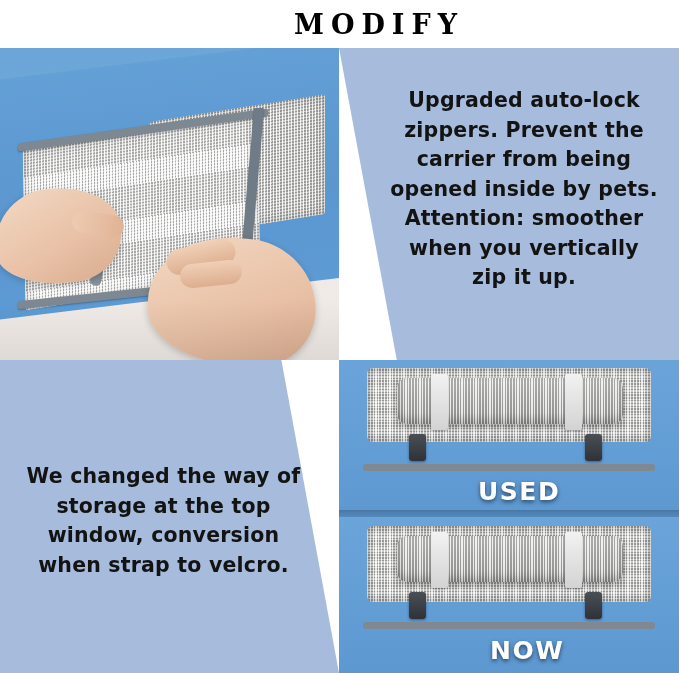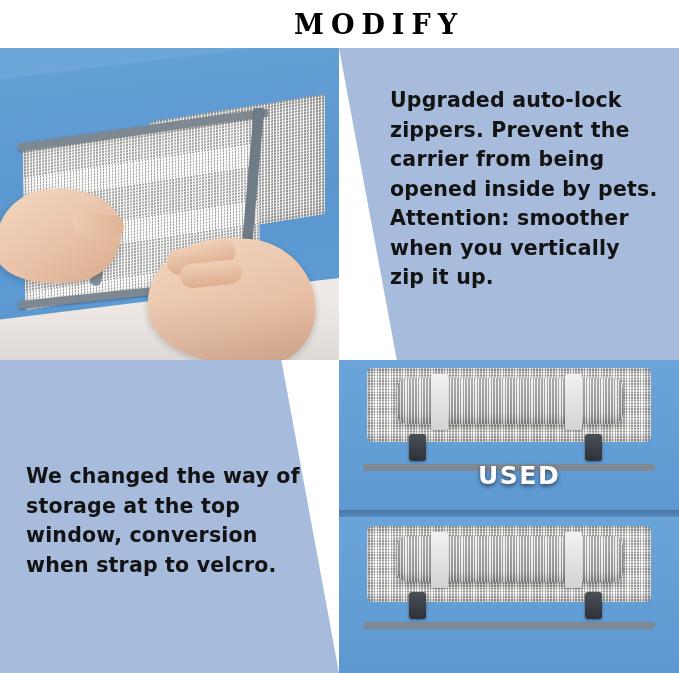--- a/index.html
+++ b/index.html
@@ -73,20 +73,21 @@
   }
   .panel-text {
     position: absolute;
     font-family: "DejaVu Sans", sans-serif;
     font-weight: bold;
     color: #131313;
     font-size: 20.5px;
     line-height: 1.44;
     letter-spacing: 0.2px;
     z-index: 3;
+    text-align: center;
   }
   .panel-text.tr {
     left: 51px;
     top: 38px;
     width: 268px;
   }
   .panel-text.bl {
     left: 26px;
     top: 102px;
     width: 275px;
@@ -256,21 +257,21 @@
   .badge {
     position: absolute;
     font-family: "DejaVu Sans", sans-serif;
     font-weight: bold;
     font-size: 25px;
     letter-spacing: 1.5px;
     color: #ffffff;
     text-shadow: 0 2px 4px rgba(0,0,0,.55);
     z-index: 6;
   }
-  .badge-used { left: 139px; top: 101px; }
+  .badge-used { left: 139px; top: 117px; }
   .badge-now  { left: 151px; top: 276px; }
 </style>
 </head>
 <body>
 
 <div class="page">
 
   <div class="title-bar">
     <div class="title-text">MODIFY</div>
   </div>
@@ -323,18 +324,19 @@
         <div class="br-divider"></div>
 
         <div class="br-panel br-bot"></div>
         <div class="br-window" style="left:28px; top:166px; width:284px; height:76px;"></div>
         <div class="br-roll" style="left:58px; top:176px; width:226px; height:46px;"></div>
         <div class="br-band" style="left:92px; top:172px; width:17px; height:56px;"></div>
         <div class="br-band" style="left:226px; top:172px; width:17px; height:56px;"></div>
         <div class="br-clip" style="left:70px; top:232px;"></div>
         <div class="br-clip" style="left:246px; top:232px;"></div>
         <div class="br-zip" style="left:24px; top:262px; width:292px;"></div>
+        <div class="badge badge-now">NOW</div>
 
       </div>
     </div>
 
   </div>
 </div>
 
 </body></html>

